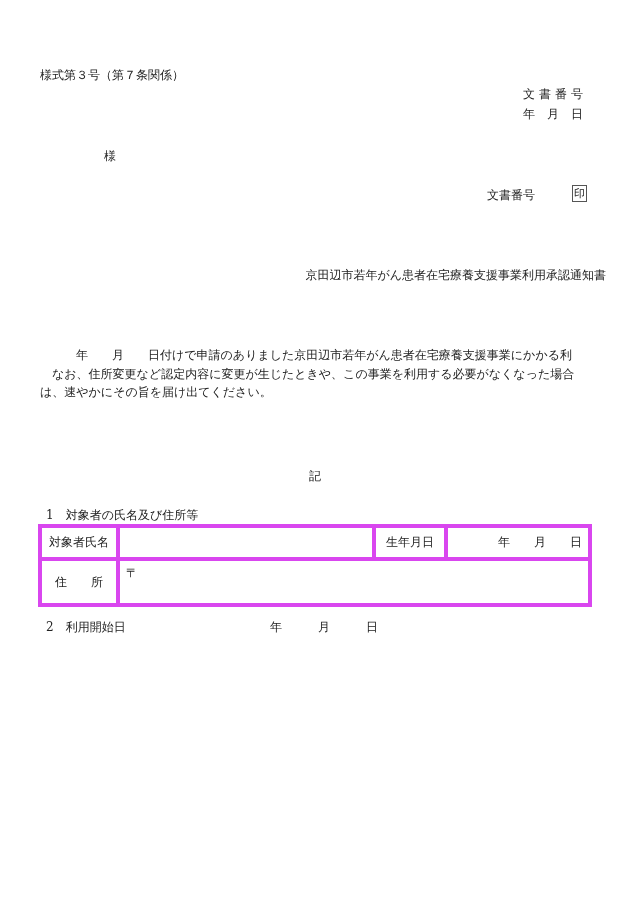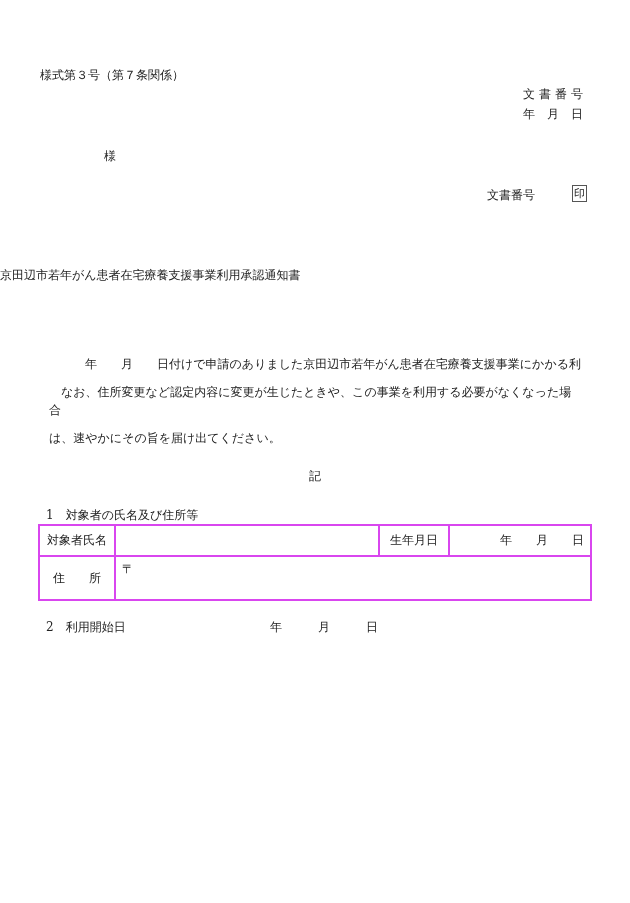--- a/index.html
+++ b/index.html
@@ -11,33 +11,33 @@
     .abs { position: absolute; white-space: nowrap; }
     .form-no { left: 40px; top: 67px; font-size: 12px; }
     .doc-no { left: 523px; top: 86px; letter-spacing: 4px; font-size: 12px; }
     .doc-date { left: 523px; top: 106px; font-size: 12px; word-spacing: 0; }
     .addressee { left: 104px; top: 148px; font-size: 12px; }
     .sender { left: 487px; top: 187px; font-size: 12px; }
     .seal {
       left: 572px; top: 185px; width: 13px; height: 15px;
       border: 1px solid #555; font-size: 11px; line-height: 15px; text-align: center;
     }
-    .title { left: 0; width: 594px; top: 267px; text-align: left; font-size: 12px; }
+    .title { left: 12px; width: 594px; top: 267px; text-align: right; font-size: 12px; }
     .body-text {
       left: 40px; top: 346px; width: 550px; font-size: 12px; line-height: 18.5px;
       white-space: normal;
     }
-    .body-text p { margin: 9px; }
+    .body-text p { margin: 0; }
     .ki { left: 0; width: 630px; top: 468px; text-align: center; font-size: 12px; }
     .sec1 { left: 46px; top: 507px; font-size: 12px; }
     table.target {
       position: absolute; left: 38px; top: 524px; width: 554px;
       border-collapse: collapse; font-size: 12px;
     }
-    table.target td { border: 2px solid #d946ef; padding: 0 6px; vertical-align: middle; }
+    table.target td { border: 4px solid #d946ef; padding: 0 6px; vertical-align: middle; }
     .r1 td { height: 29px; }
     .r2 td { height: 38px; }
     .lbl { width: 62px; text-align: center; }
     .dob-lbl { width: 56px; text-align: center; margin-top: 8px; }
     .dob-val { width: 128px; text-align: right; }
     .postal { vertical-align: top !important; padding-top: 4px !important; }
     .sec2 { left: 46px; top: 619px; font-size: 12px; }
     .sec2-date { left: 270px; top: 619px; font-size: 12px; }
   </style>
 </head>

